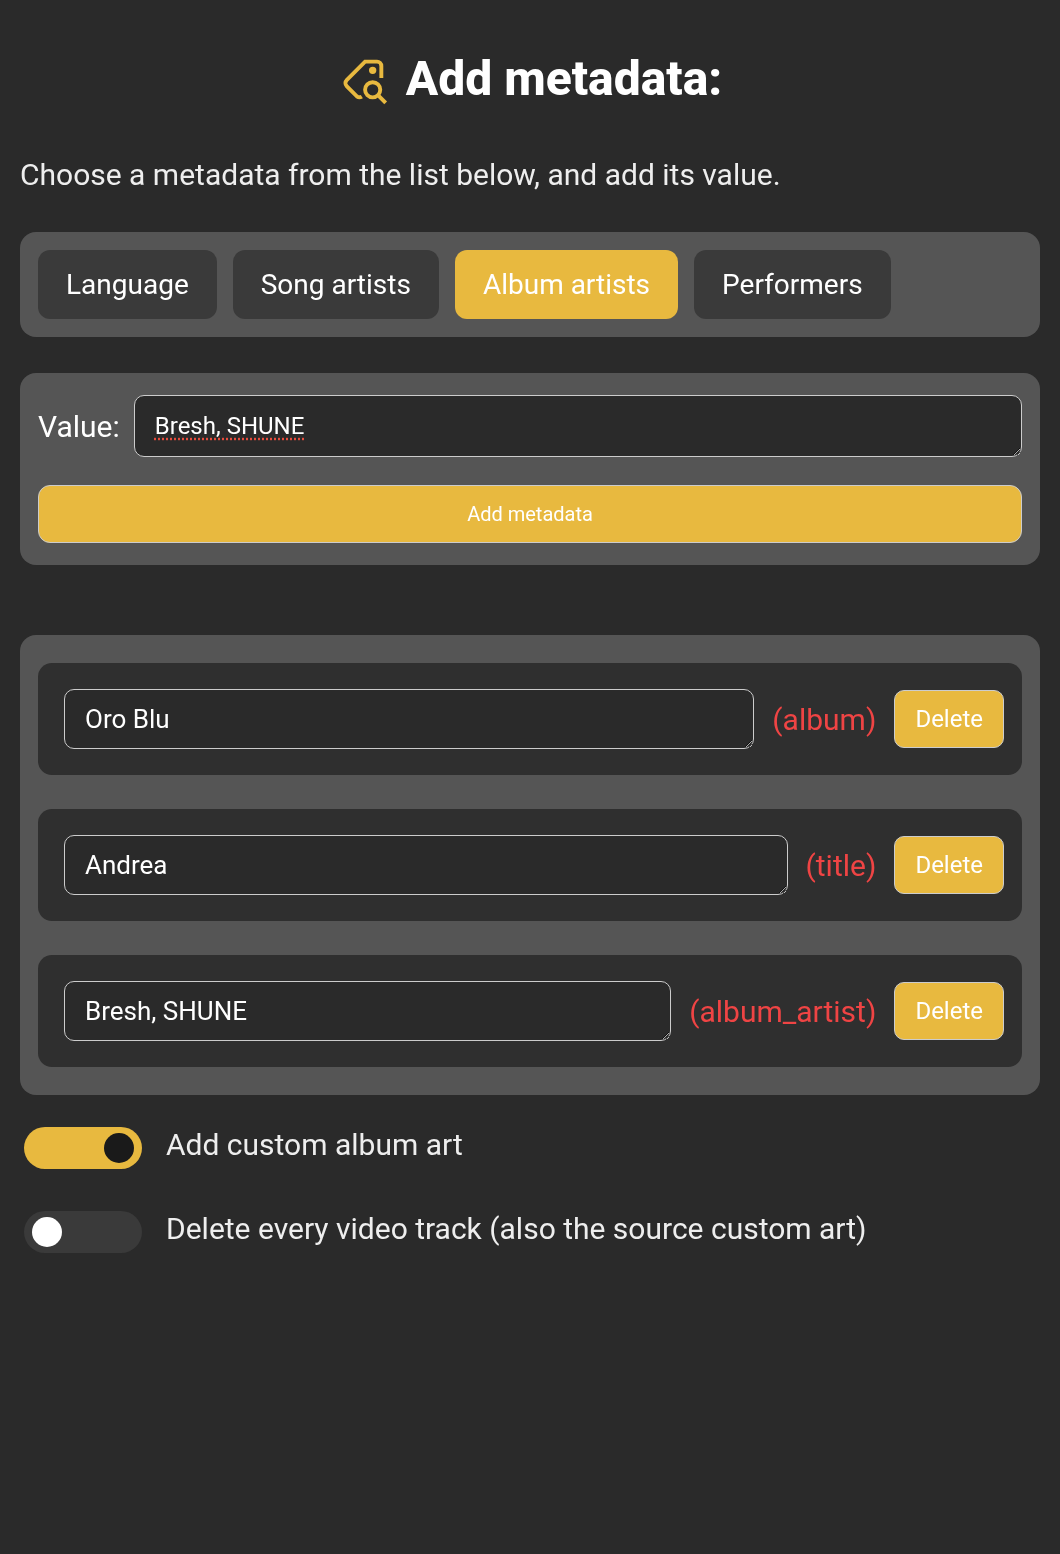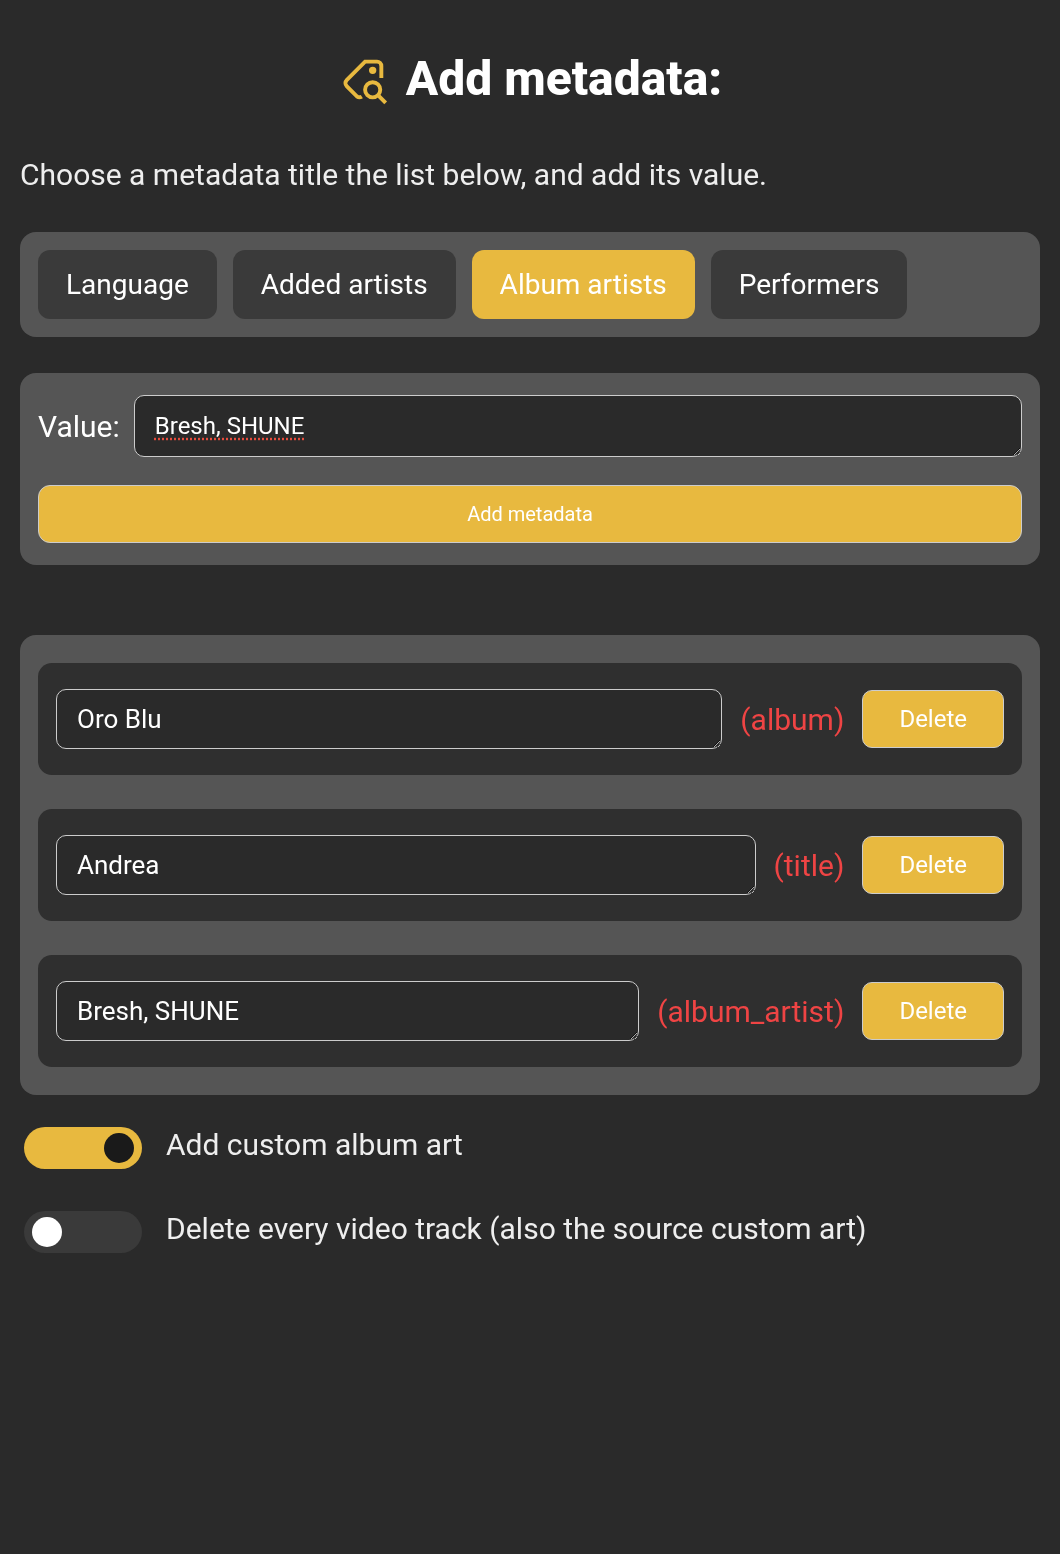--- a/index.html
+++ b/index.html
@@ -139,30 +139,31 @@
       flex: 1;
       background: #2a2a2a;
       border: 1.5px solid #ccc;
       border-radius: 10px;
       padding: 14px 20px;
       font-size: 26px;
       color: #fff;
       font-family: inherit;
       resize: both;
       min-height: 56px;
+      margin-left: 8px;
     }
     .meta-type {
       font-size: 30px;
       color: #ef4444;
     }
     .delete-btn {
       background: #e8b93f;
       border: 1.5px solid #ccc;
       border-radius: 10px;
-      padding: 14px 36px;
+      padding: 14px 20px;
       font-size: 24px;
       color: #fff;
       cursor: pointer;
       font-family: inherit;
     }
     .toggle-section {
       padding: 32px 24px 20px 24px;
       background: #2a2a2a;
     }
     .toggle-row {
@@ -210,25 +211,25 @@
 <div class="header">
   <svg class="tag-icon" viewBox="0 0 24 24" fill="none" stroke="#e8b93f" stroke-width="1.8">
     <path d="M20 11.5 L20 6 A2 2 0 0 0 18 4 L12.5 4 L4 12.5 A2 2 0 0 0 4 15.3 L8.7 20 A2 2 0 0 0 11 20.1"></path>
     <circle cx="16" cy="8" r="0.8" fill="#e8b93f"></circle>
     <circle cx="16" cy="17" r="3.5"></circle>
     <line x1="18.8" y1="19.8" x2="22" y2="23"></line>
   </svg>
   <h1 class="header-title">Add metadata:</h1>
 </div>
 
-<p class="subtitle">Choose a metadata title the list below, and add its value.</p>
+<p class="subtitle">Choose a metadata from the list below, and add its value.</p>
 
 <div class="tabs-panel">
   <button class="tab">Language</button>
-  <button class="tab">Added artists</button>
+  <button class="tab">Song artists</button>
   <button class="tab active">Album artists</button>
   <button class="tab">Performers</button>
 </div>
 
 <div class="value-panel">
   <div class="value-row">
     <span class="value-label">Value:</span>
     <textarea class="value-input" rows="1" style="">Bresh, SHUNE</textarea>
   </div>
   <button class="add-btn">Add metadata</button>

